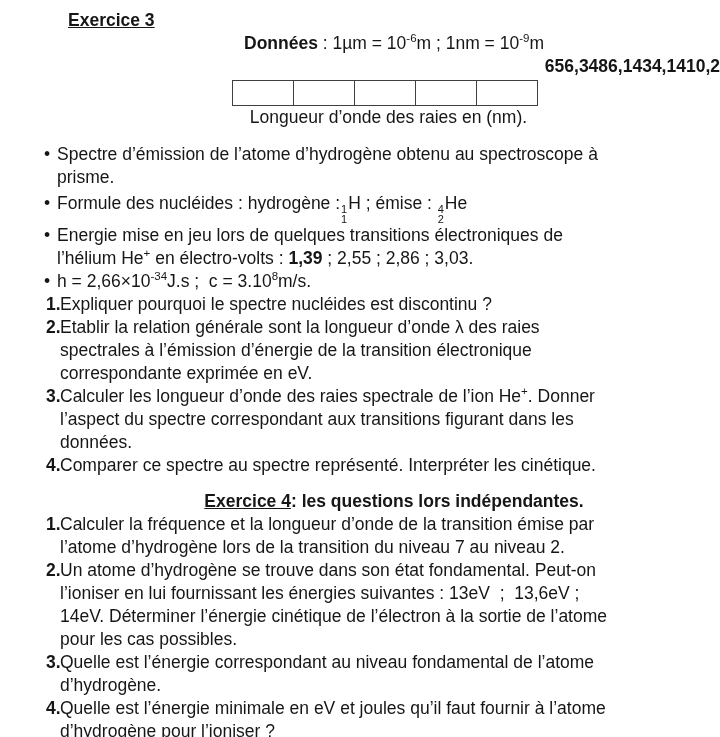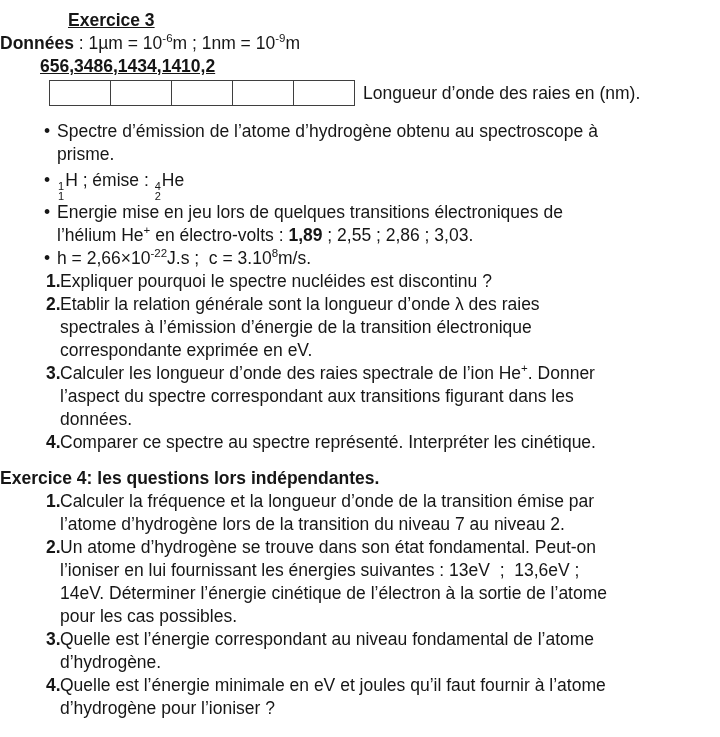--- a/index.html
+++ b/index.html
@@ -4,25 +4,25 @@
 <style>
   html,body{margin:0;padding:0;}
   body{
     width:720px;height:737px;background:#ffffff;color:#161616;
     font-family:"Liberation Sans","DejaVu Sans",sans-serif;
     font-size:17.5px;line-height:23px;overflow:hidden;
     -webkit-font-smoothing:antialiased;
   }
   .page{padding-top:9px;width:720px;box-sizing:border-box;}
   .b{font-weight:700;}
-  .u{}
+  .u{text-decoration:underline;}
   .h-title{margin-left:68px;font-weight:700;text-decoration:underline;}
-  .donnees{}
-  .wave-line{width:720px;box-sizing:border-box;padding-left:40px;text-align:left;font-weight:700;text-decoration:underline;}
-  .table-row{display:flex;align-items:center;margin-left:49px;margin-top:2px;}
+  .donnees{margin-left:68px;text-align:center;}
+  .wave-line{width:720px;box-sizing:border-box;padding-left:40px;text-align:right;font-weight:700;}
+  .table-row{display:flex;align-items:center;margin-left:49px;margin-top:2px;flex-direction:column;}
   .wtable{display:flex;border:1px solid #3f3f3f;height:24px;background:#fff;}
   .wcell{width:60px;border-right:1px solid #3f3f3f;}
   .wcell:last-child{border-right:none;}
   .tcaption{margin-left:8px;}
   .list{margin-top:14px;}
   .li{display:flex;}
   .li .marker{flex:none;margin-left:44px;width:13px;}
   .li.num .marker{margin-left:46px;width:14px;font-weight:700;}
   .li .txt{white-space:pre-line;flex:1;min-width:0;}
   .li-tall{line-height:28px;}
@@ -55,32 +55,32 @@
 
     <div class="list">
       <div class="li">
           <span class="marker">•</span>
           <div class="txt">Spectre d’émission de l’atome d’hydrogène obtenu au spectroscope à
 prisme.</div>
         </div>
 
       <div class="li li-tall">
           <span class="marker">•</span>
-          <div class="txt"><span class="nuc"><span>1</span><span>1</span></span><span>H ; émise : </span><span class="nuc"><span>4</span><span>2</span></span><span>He</span></div>
+          <div class="txt"><span>Formule des nucléides : hydrogène :</span><span class="nuc"><span>1</span><span>1</span></span><span>H ; émise : </span><span class="nuc"><span>4</span><span>2</span></span><span>He</span></div>
         </div>
 
       <div class="li">
           <span class="marker">•</span>
           <div class="txt"><span>Energie mise en jeu lors de quelques transitions électroniques de
-l’hélium He</span><span class="sup">+</span><span> en électro-volts : </span><span class="b">1,89</span><span> ; 2,55 ; 2,86 ; 3,03.</span></div>
+l’hélium He</span><span class="sup">+</span><span> en électro-volts : </span><span class="b">1,39</span><span> ; 2,55 ; 2,86 ; 3,03.</span></div>
         </div>
 
       <div class="li">
           <span class="marker">•</span>
-          <div class="txt"><span>h = 2,66×10</span><span class="sup">-22</span><span>J.s ; &nbsp;c = 3.10</span><span class="sup">8</span><span>m/s.</span></div>
+          <div class="txt"><span>h = 2,66×10</span><span class="sup">-34</span><span>J.s ; &nbsp;c = 3.10</span><span class="sup">8</span><span>m/s.</span></div>
         </div>
 
       <div class="li num">
           <span class="marker">1.</span>
           <div class="txt">Expliquer pourquoi le spectre nucléides est discontinu ?</div>
         </div>
 
       <div class="li num">
           <span class="marker">2.</span>
           <div class="txt">Etablir la relation générale sont la longueur d’onde λ des raies

